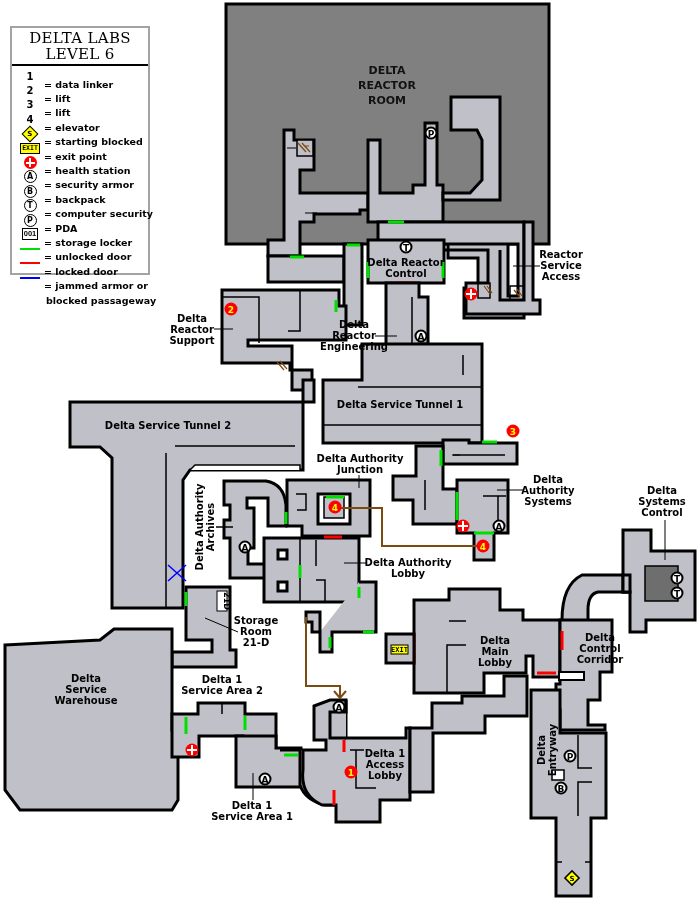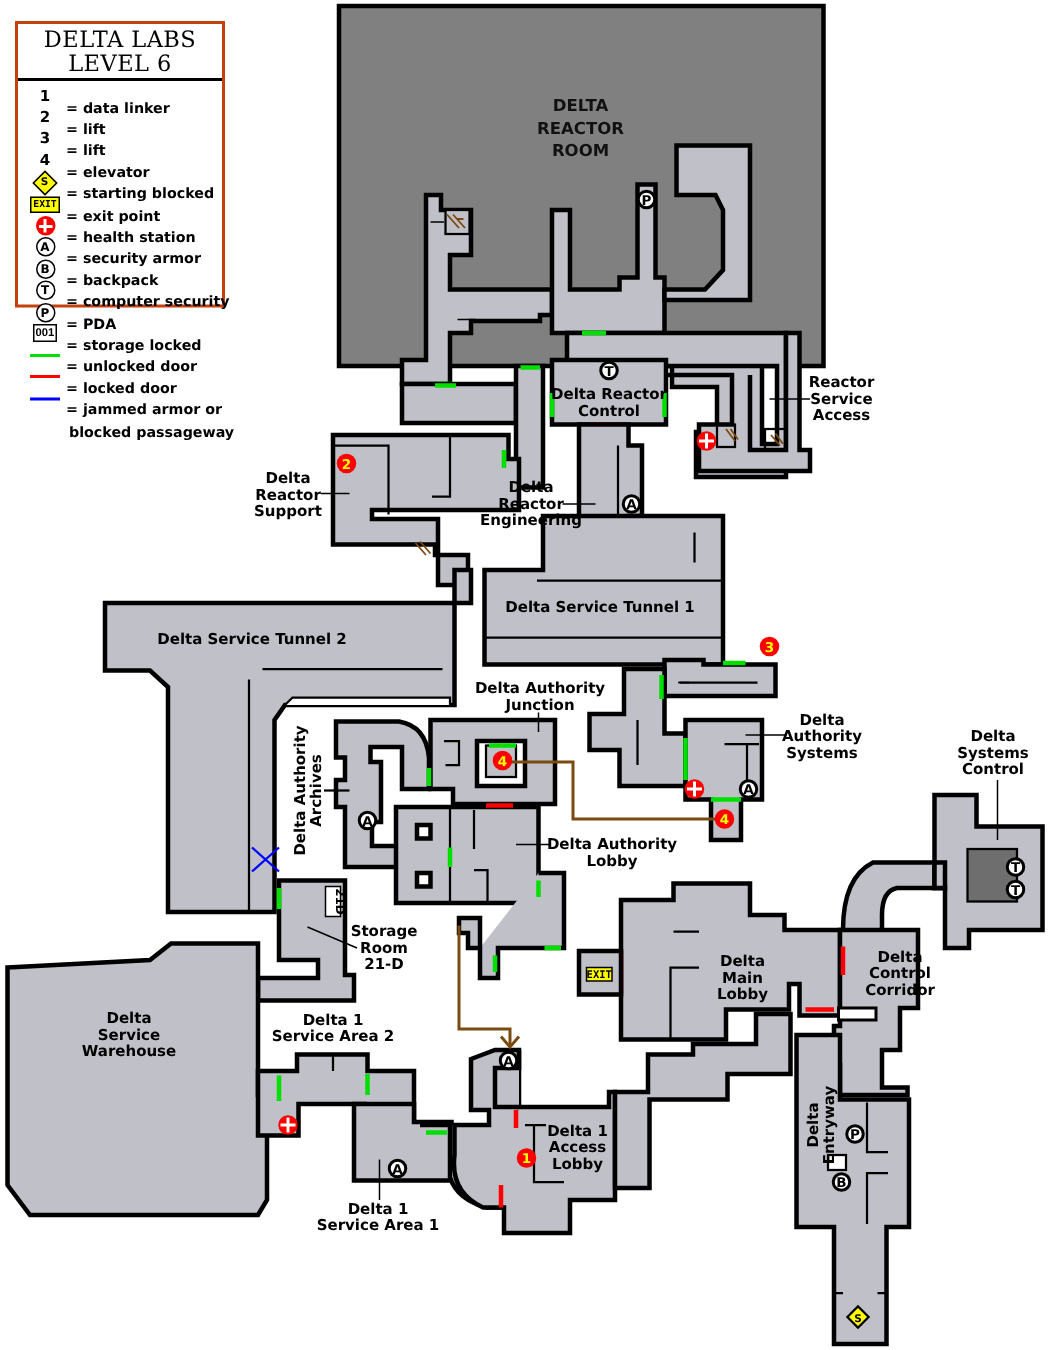--- a/index.html
+++ b/index.html
@@ -18,21 +18,21 @@
   .lbl-big{font-family:"DejaVu Sans",sans-serif;font-weight:bold;font-size:11px;fill:#111;text-anchor:middle;}
   .leader{stroke:#000;stroke-width:1;}
   .num-c{fill:#ff0000;}
   .num-t{font-family:"DejaVu Sans",sans-serif;font-weight:bold;font-size:9px;fill:#ffff00;text-anchor:middle;}
   .icn-c{fill:#fff;stroke:#000;stroke-width:2;}
   .icn-t{font-family:"DejaVu Sans",sans-serif;font-weight:bold;font-size:9px;fill:#000;text-anchor:middle;}
   .exit-r{fill:#ffff00;stroke:#000;stroke-width:1;}
   .exit-t{font-family:"DejaVu Sans Mono",monospace;font-weight:bold;font-size:7px;fill:#000;text-anchor:middle;}
 
   
-  #legend{position:absolute;left:10px;top:14px;width:140px;height:191px;border:2px solid #c2410c;background:#fff;box-sizing:border-box;}
+  #legend{position:absolute;left:10px;top:26px;width:140px;height:249px;border:2px solid #a3a3a3;background:#fff;box-sizing:border-box;}
   #legend .title{font-family:"DejaVu Serif",serif;font-size:15px;line-height:16px;text-align:center;padding:2px 0 2px;border-bottom:2px solid #000;letter-spacing:0.3px;}
   #legend .items{padding:3px 4px 0 6px;}
   #legend .row{display:flex;align-items:center;height:14.4px;font-size:9.5px;font-weight:bold;white-space:nowrap;}
   #legend .row .key{width:24px;display:flex;justify-content:center;align-items:center;flex:0 0 24px;}
   #legend .row .txt{margin-left:2px;margin-top:16px;}
   #legend .row.cont{padding-left:26px;}
   #legend .numkey{font-size:10px;font-weight:bold;}
   #legend .glyph{width:13px;height:13px;border-radius:50%;border:1.5px solid #000;box-sizing:border-box;display:flex;justify-content:center;align-items:center;font-size:8px;font-weight:bold;background:#fff;}
   #legend .health{width:13px;height:13px;border-radius:50%;background:#ff0000;position:relative;}
   #legend .health:before{content:"";position:absolute;left:5.5px;top:2px;width:2px;height:9px;background:#fff;}
@@ -434,21 +434,21 @@
     <div class="row">
         <span class="key">
           <span class="glyph">P</span>
         </span>
         <span class="txt">= PDA</span>
       </div>
     <div class="row">
         <span class="key">
           <span class="locker">001</span>
         </span>
-        <span class="txt">= storage locked</span>
+        <span class="txt">= storage locker</span>
       </div>
     <div class="row">
         <span class="key">
           <span class="line" style="background:#00e000"></span>
         </span>
         <span class="txt">= unlocked door</span>
       </div>
     <div class="row">
         <span class="key">
           <span class="line" style="background:#ff0000"></span>

